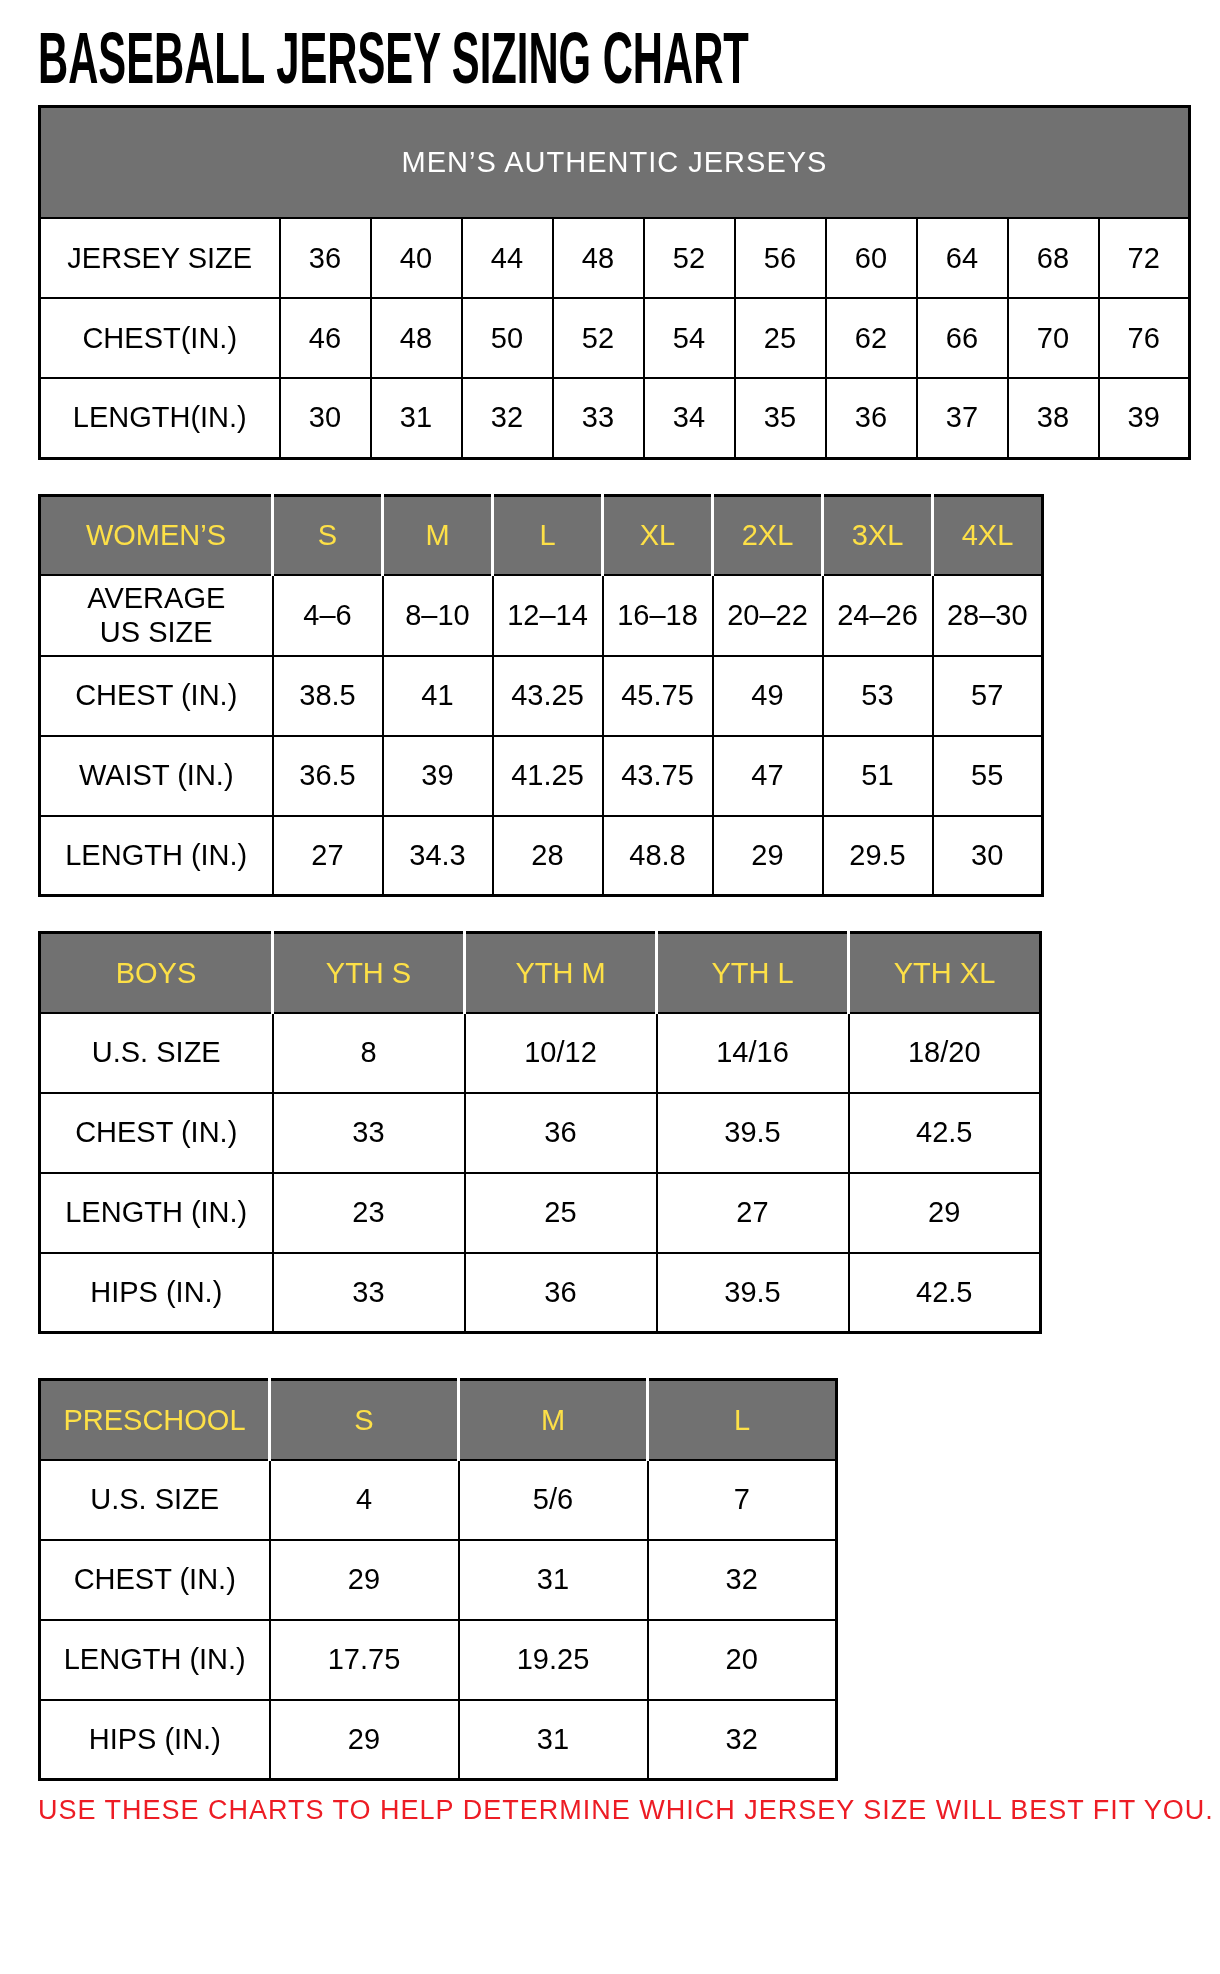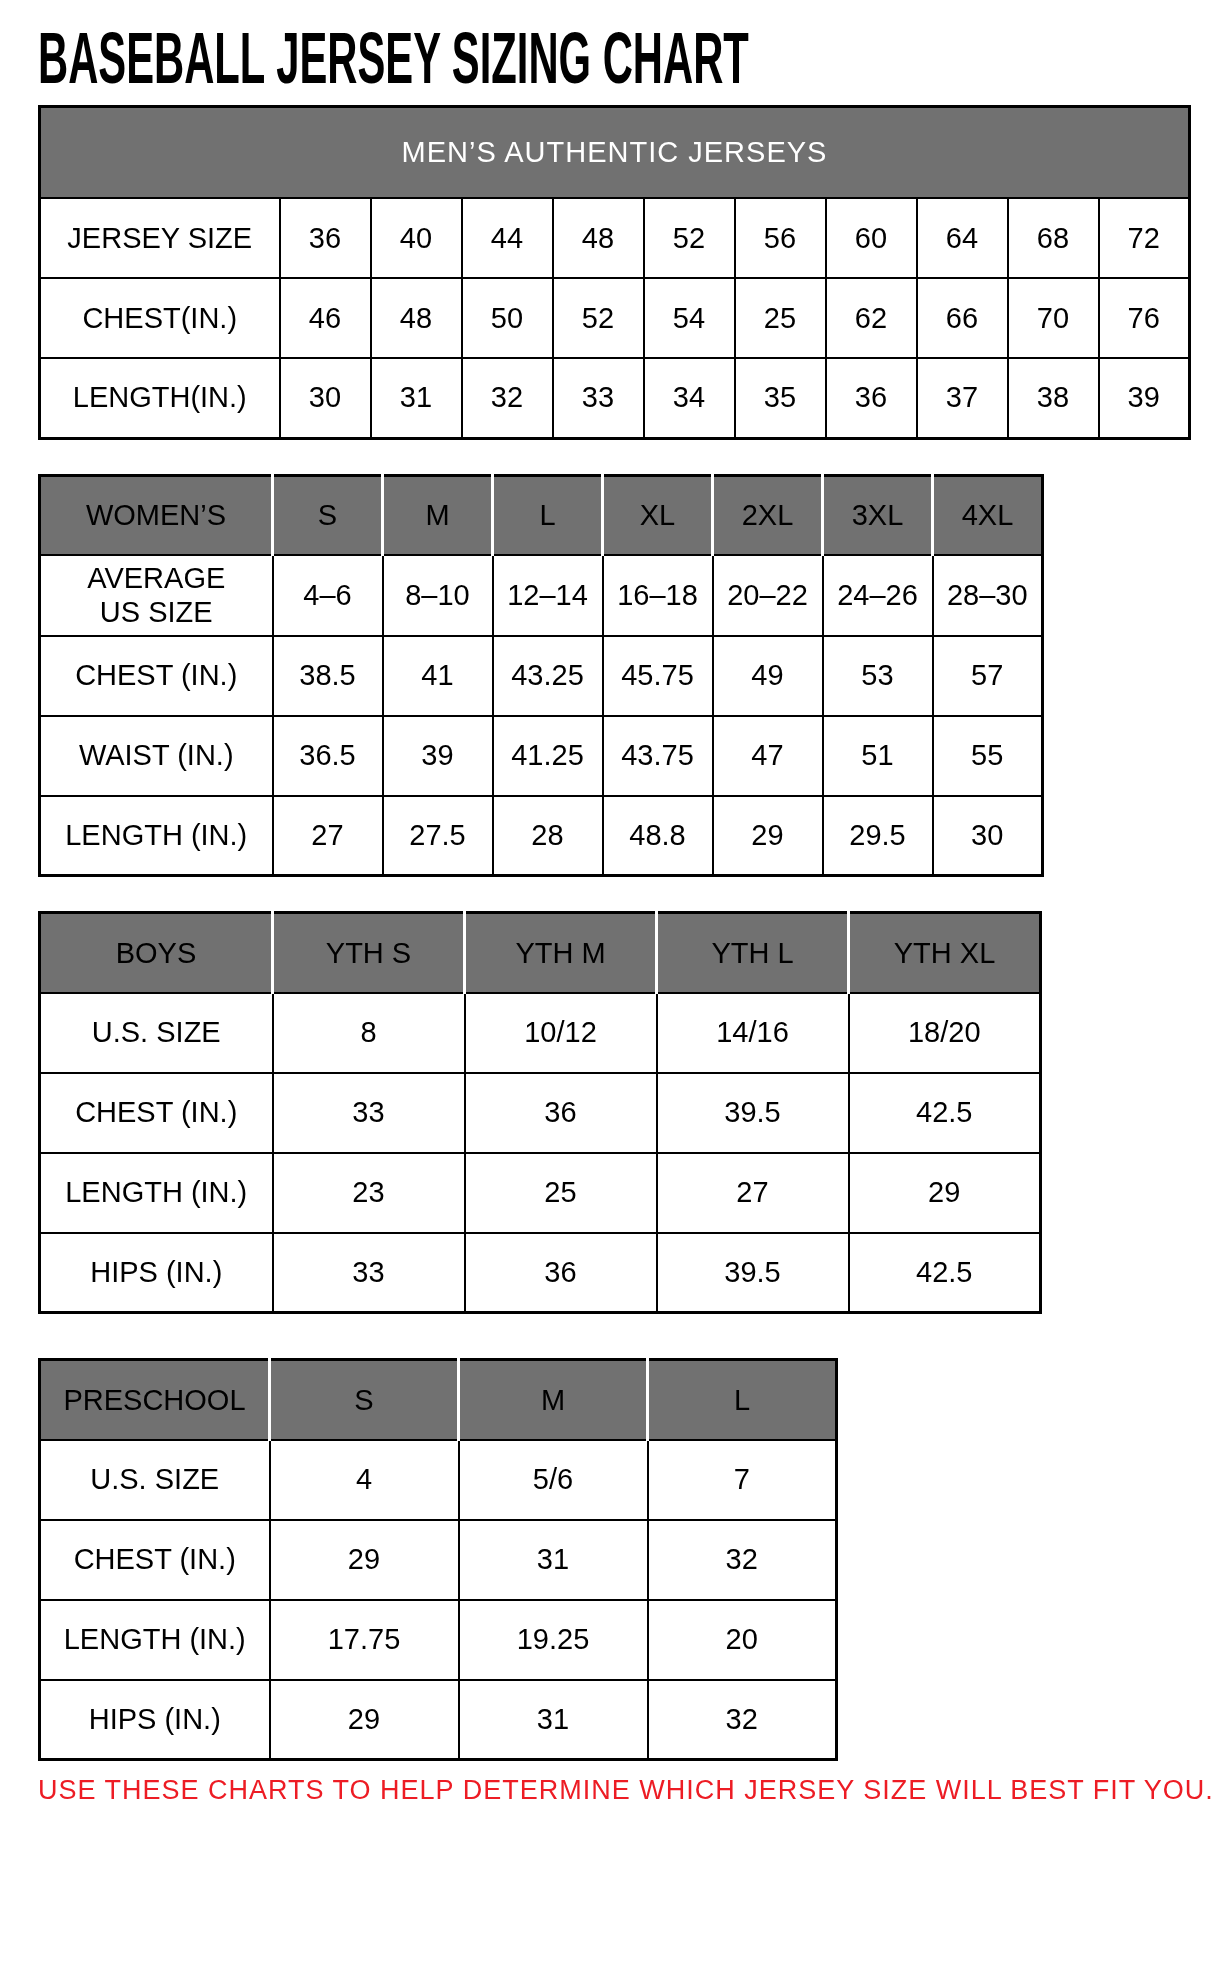--- a/index.html
+++ b/index.html
@@ -58,27 +58,27 @@
     padding: 6px 2px;
     line-height: 1.15;
     overflow: hidden;
   }
   table.sizing td, table.sizing tbody th { height: 80px; }
 
   th.banner {
     background: #717171;
     color: #ffffff;
     font-size: 36px;
-    height: 92px;
+    height: 112px;
     letter-spacing: 1px;
     padding-right: 270px; 
   }
   th.ghead {
     background: #717171;
-    color: #000000;
+    color: #fde047;
     font-size: 31px;
     height: 80px;
     border-bottom: 3px solid #000;
   }
   th.ghead + th.ghead { border-left: 3px solid #ffffff; }
 
   .mens      { margin-top: 14px; }
   .womens    { margin-top: 34px; }
   .boys      { margin-top: 34px; }
   .preschool { margin-top: 44px; }
@@ -211,21 +211,21 @@
             <td>39</td>
             <td>41.25</td>
             <td>43.75</td>
             <td>47</td>
             <td>51</td>
             <td>55</td>
           </tr>
           <tr>
             <th class="rlabel">LENGTH (IN.)</th>
             <td>27</td>
-            <td>27.5</td>
+            <td>34.3</td>
             <td>28</td>
             <td>48.8</td>
             <td>29</td>
             <td>29.5</td>
             <td>30</td>
           </tr>
         </tbody>
     </table>
   </section>
 

